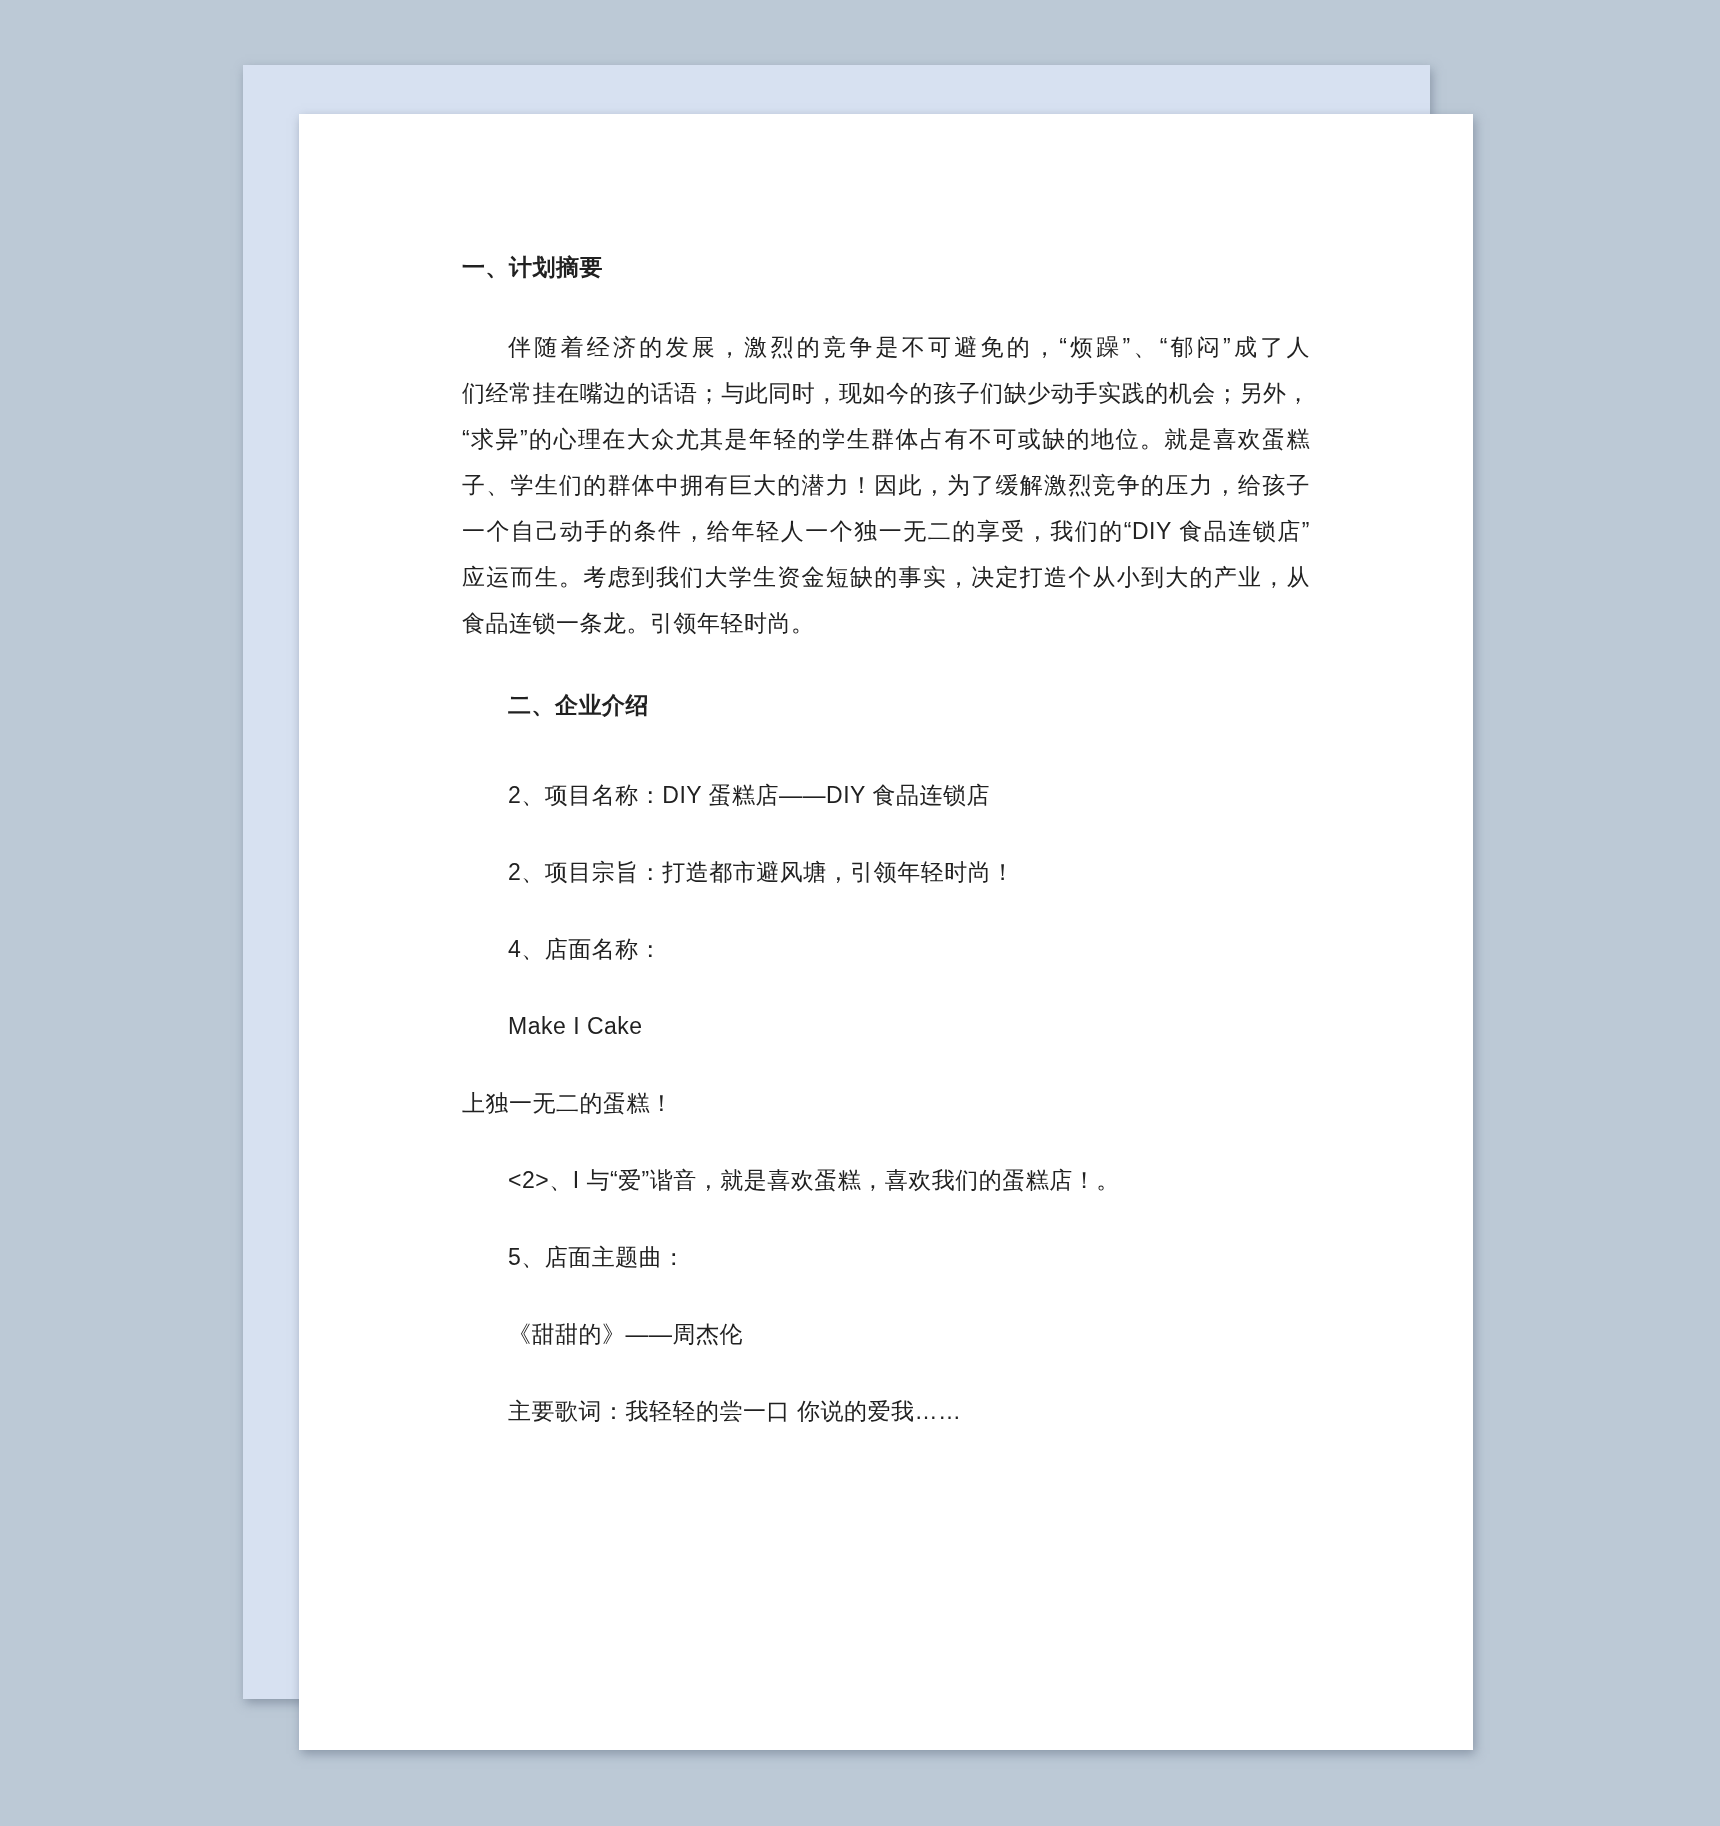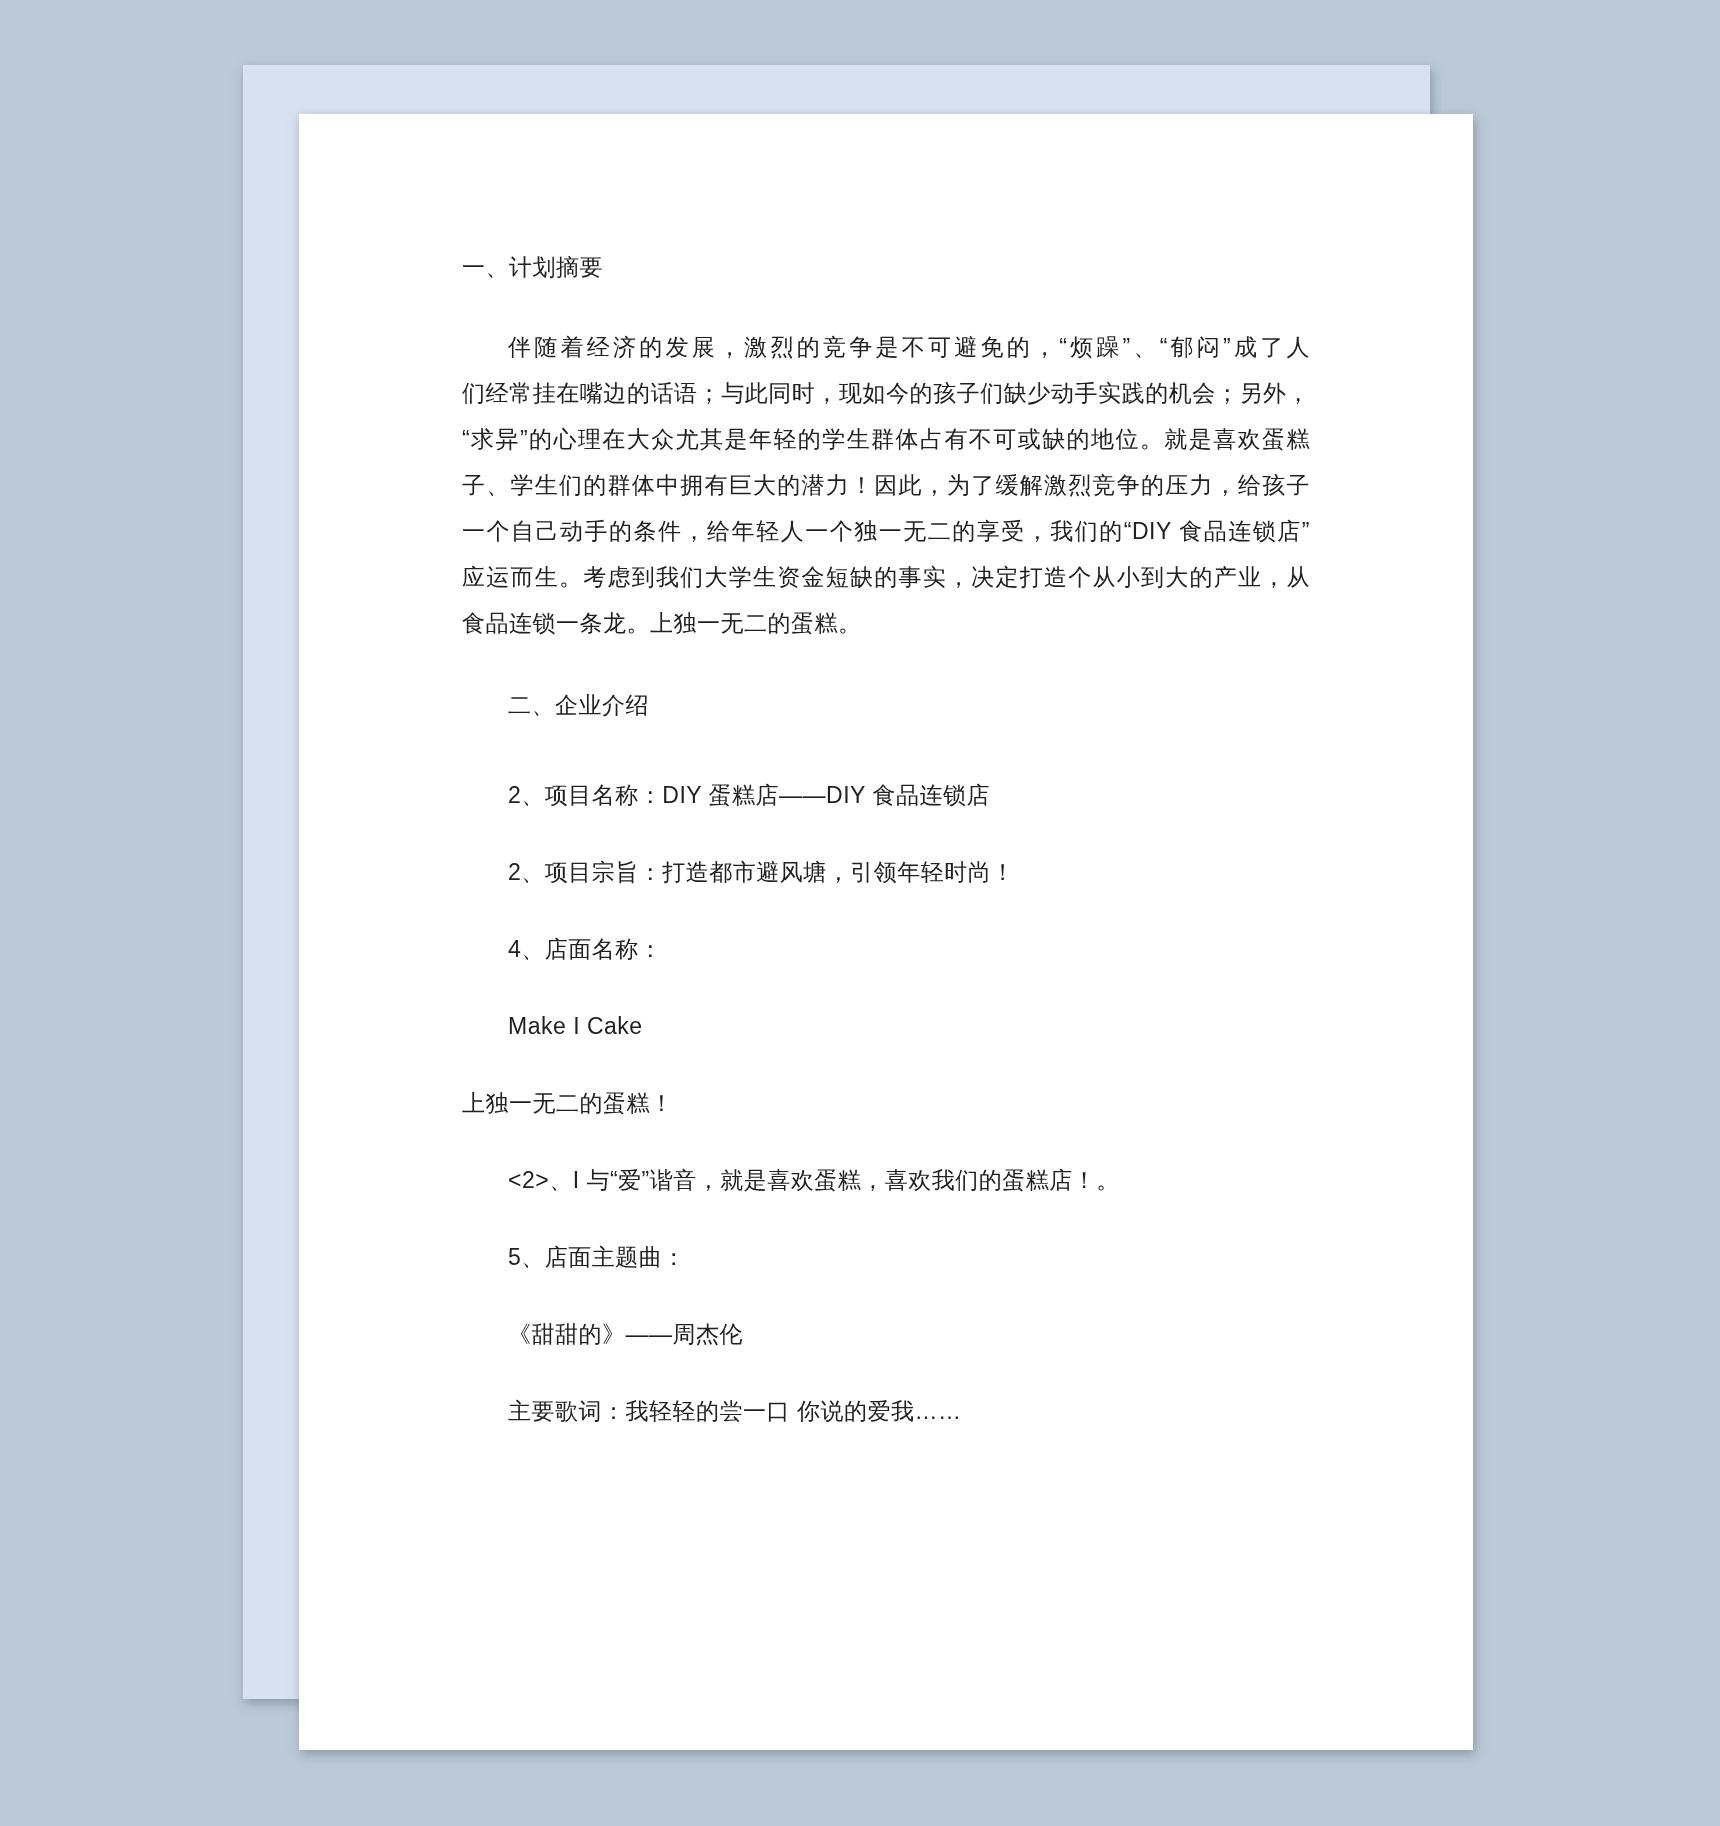--- a/index.html
+++ b/index.html
@@ -19,21 +19,21 @@
   .page{
     position:absolute;left:299px;top:114px;width:1174px;height:1636px;
     background:var(--page);
     box-shadow:2px 4px 10px rgba(96,110,130,.55);
   }
   .content{
     position:absolute;left:163px;right:163px;top:130px;
     font-size:23px;line-height:46px;color:var(--ink);
     letter-spacing:0.5px;
   }
-  .heading{font-weight:normal;}
+  .heading{font-weight:bold;}
   .h1{margin:0;}
   .h2{margin:36px 0 0 0;text-indent:46px;}
   .para-block{margin-top:34px;}
   .pline{min-height:46px;}
   .just{text-align:justify;text-align-last:justify;text-justify:inter-ideograph;}
   .indent{text-indent:46px;}
   .blocks .para{margin-top:31px;}
   .blocks .para:first-child{margin-top:44px;}
 </style>
 </head>
@@ -46,21 +46,21 @@
 
     <div class="heading h1">一、计划摘要</div>
 
     <div class="para-block">
         <div class="pline just indent">伴随着经济的发展，激烈的竞争是不可避免的，“烦躁”、“郁闷”成了人</div>
         <div class="pline just">们经常挂在嘴边的话语；与此同时，现如今的孩子们缺少动手实践的机会；另外，</div>
         <div class="pline just">“求异”的心理在大众尤其是年轻的学生群体占有不可或缺的地位。就是喜欢蛋糕</div>
         <div class="pline just">子、学生们的群体中拥有巨大的潜力！因此，为了缓解激烈竞争的压力，给孩子</div>
         <div class="pline just">一个自己动手的条件，给年轻人一个独一无二的享受，我们的“DIY 食品连锁店”</div>
         <div class="pline just">应运而生。考虑到我们大学生资金短缺的事实，决定打造个从小到大的产业，从</div>
-        <div class="pline">食品连锁一条龙。上独一无二的蛋糕。</div>
+        <div class="pline">食品连锁一条龙。引领年轻时尚。</div>
       </div>
 
     <div class="heading h2">二、企业介绍</div>
 
     <div class="blocks">
         <div class="para">
           <div class="pline indent">2、项目名称：DIY 蛋糕店——DIY 食品连锁店</div>
         </div>
         <div class="para">
           <div class="pline indent">2、项目宗旨：打造都市避风塘，引领年轻时尚！</div>

